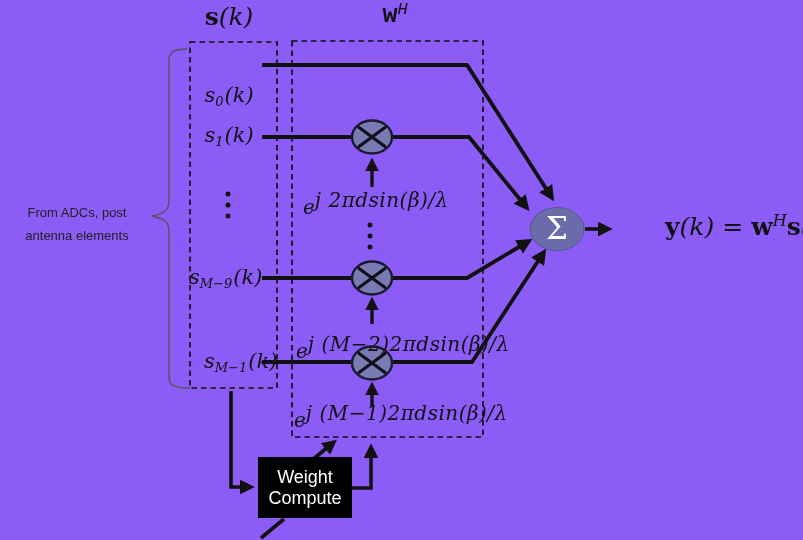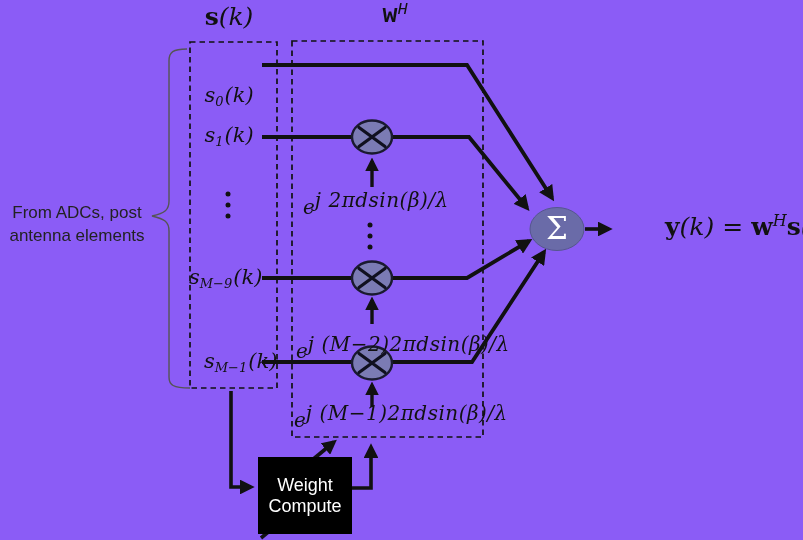--- a/index.html
+++ b/index.html
@@ -15,22 +15,22 @@
   .title sup{font-size:17px;font-style:italic;vertical-align:8px;}
   .sig{font-size:21px;font-style:italic;text-align:center;}
   .sig sub{font-size:13px;vertical-align:-4px;margin-right:1px;}
   .wexp{font-size:20px;font-style:italic;}
   .wexp sup{font-size:20px;vertical-align:7px;letter-spacing:0.5px;}
   .sum-glyph{left:530px;top:206px;width:54px;height:45px;line-height:45px;
              text-align:center;font-size:31px;color:#fff;}
   .out{left:665px;top:211px;font-size:25px;}
   .out .eqs{margin:0 8px;}
   .out sup{font-size:16px;font-style:italic;vertical-align:9px;}
-  .adc{left:0px;top:201px;width:154px;text-align:center;font-size:17px;line-height:23px;color:#222;}
-  .wcbox{left:258px;top:457px;width:94px;height:77px;background:#000;color:#fff;
+  .adc{left:0px;top:201px;width:154px;text-align:center;font-size:13px;line-height:23px;color:#222;}
+  .wcbox{left:258px;top:457px;width:94px;height:61px;background:#000;color:#fff;
          display:flex;flex-direction:column;align-items:center;justify-content:center;
          font-size:18px;line-height:21px;text-align:right;}
 </style>
 </head>
 <body>
 
 <div id="canvas">
 
   <svg id="wires" width="803" height="540" viewBox="0 0 803 540">
     <defs>

